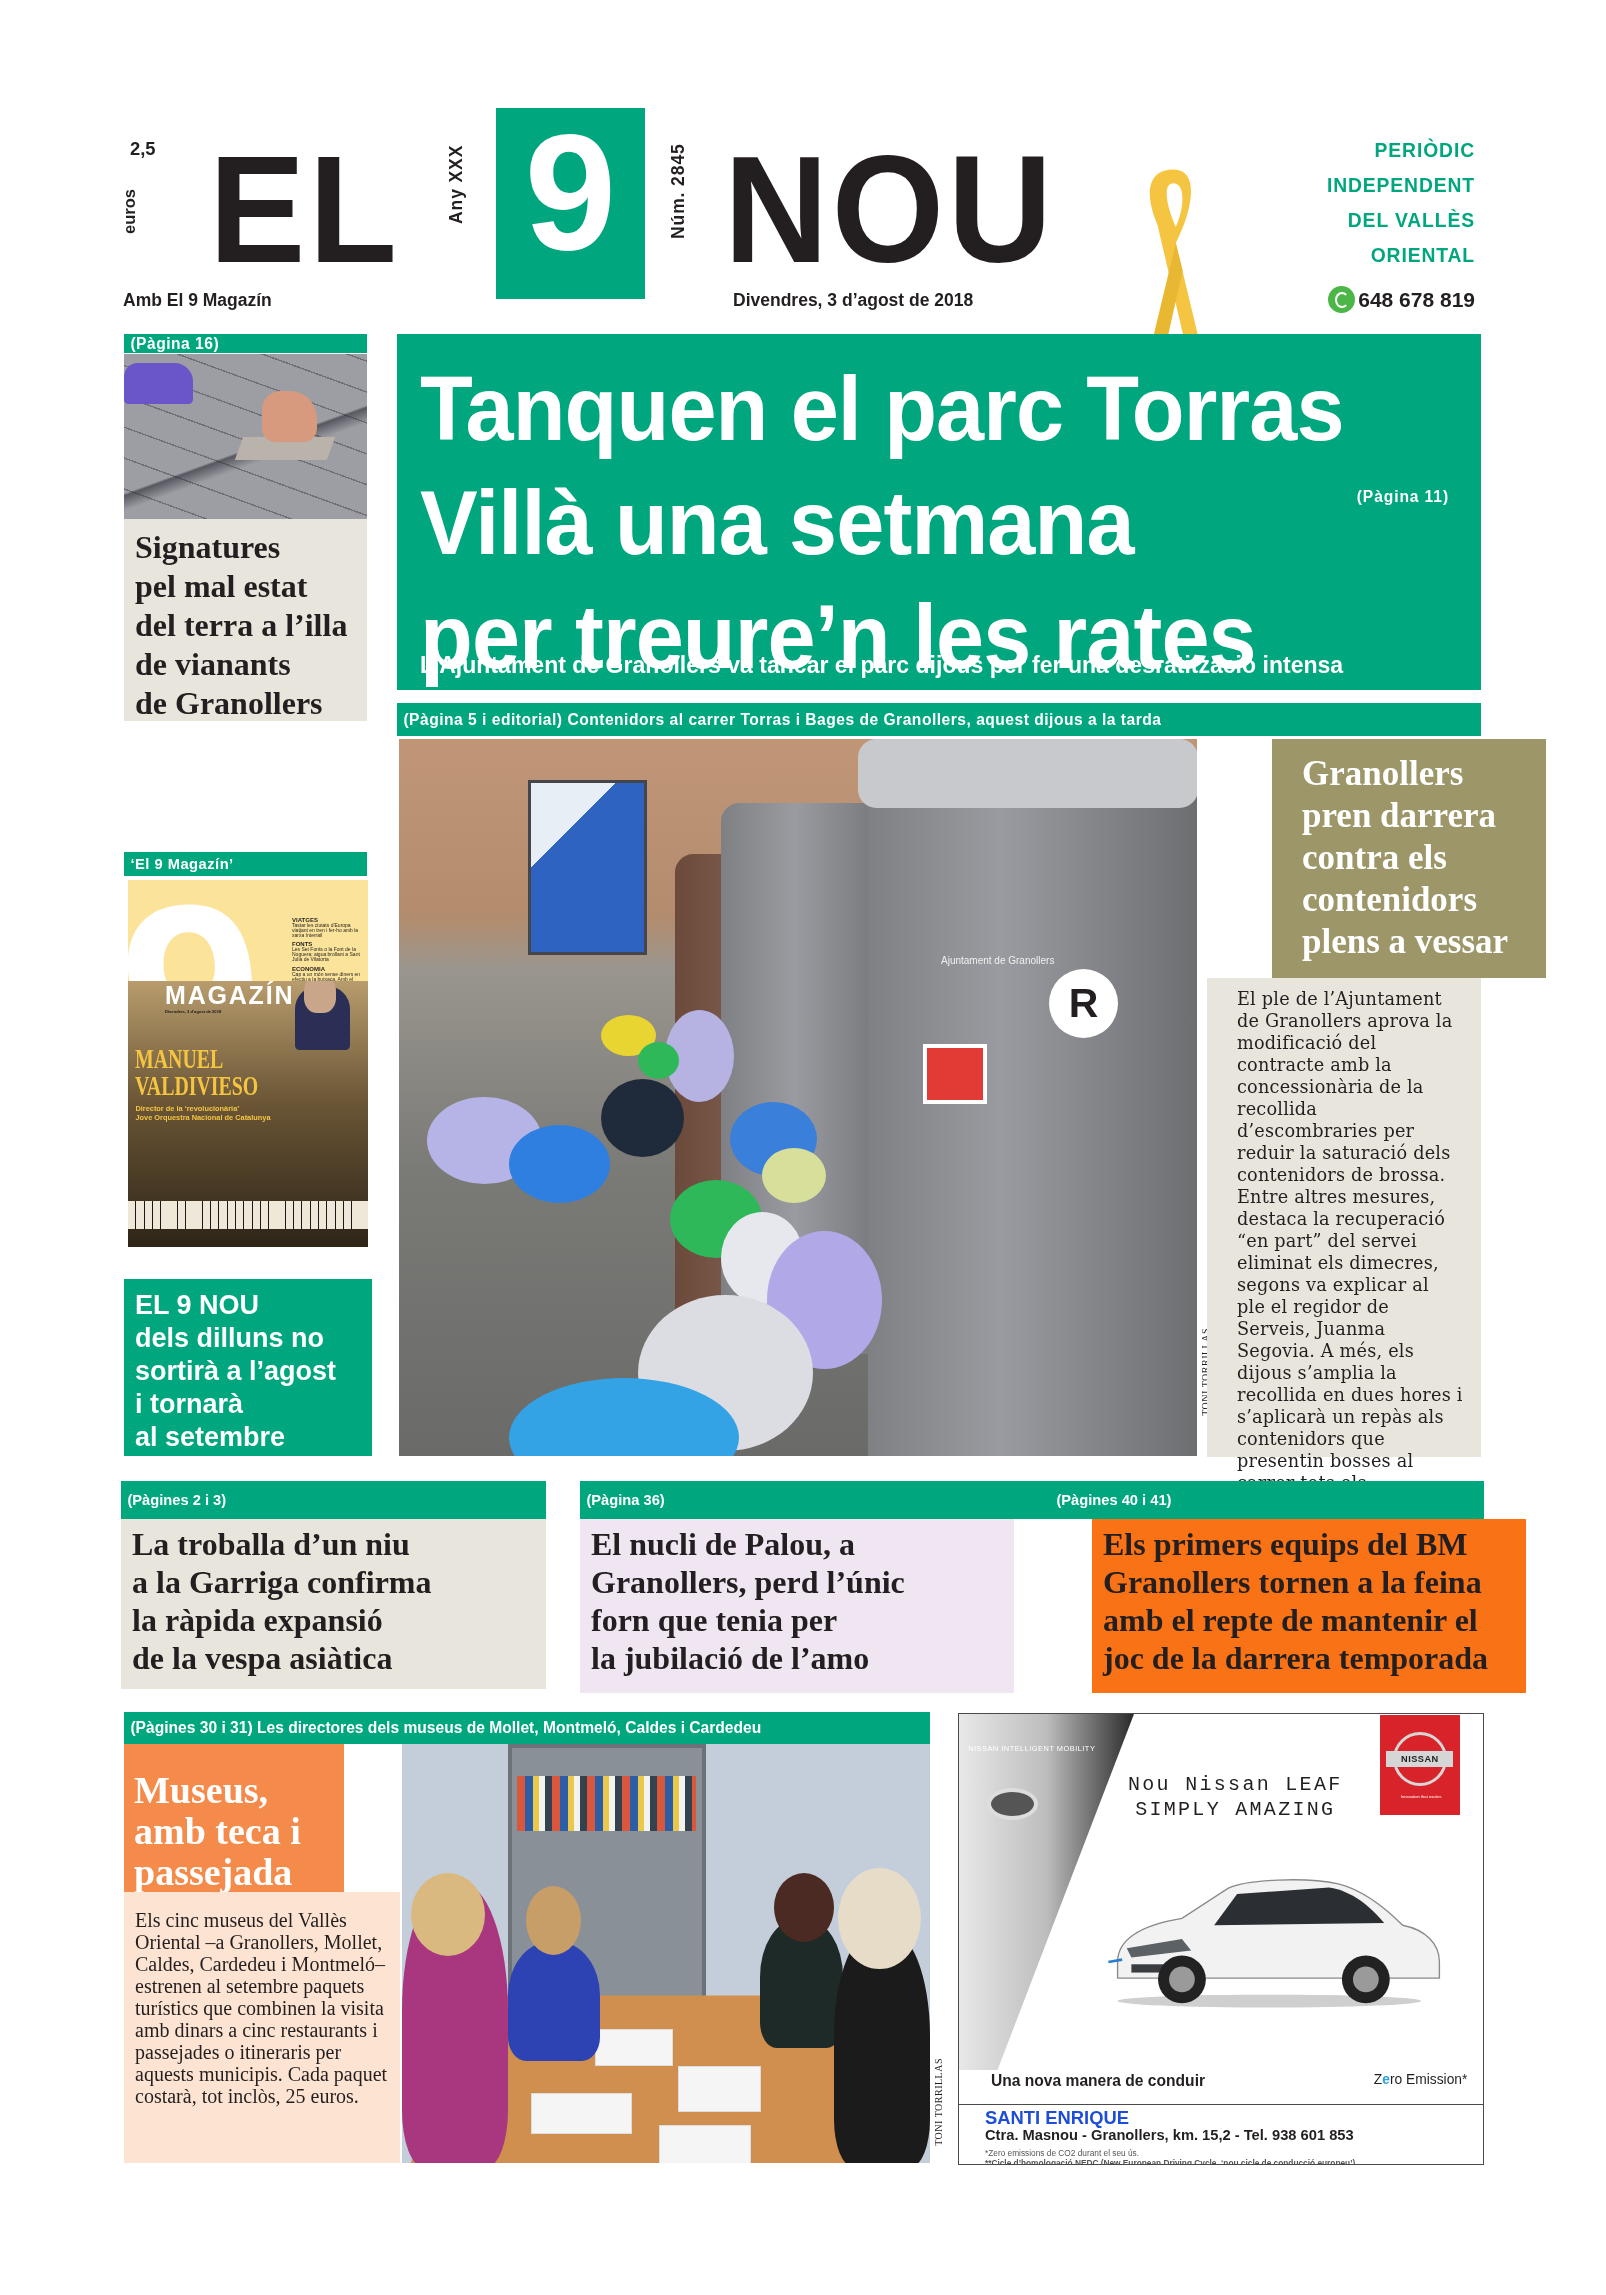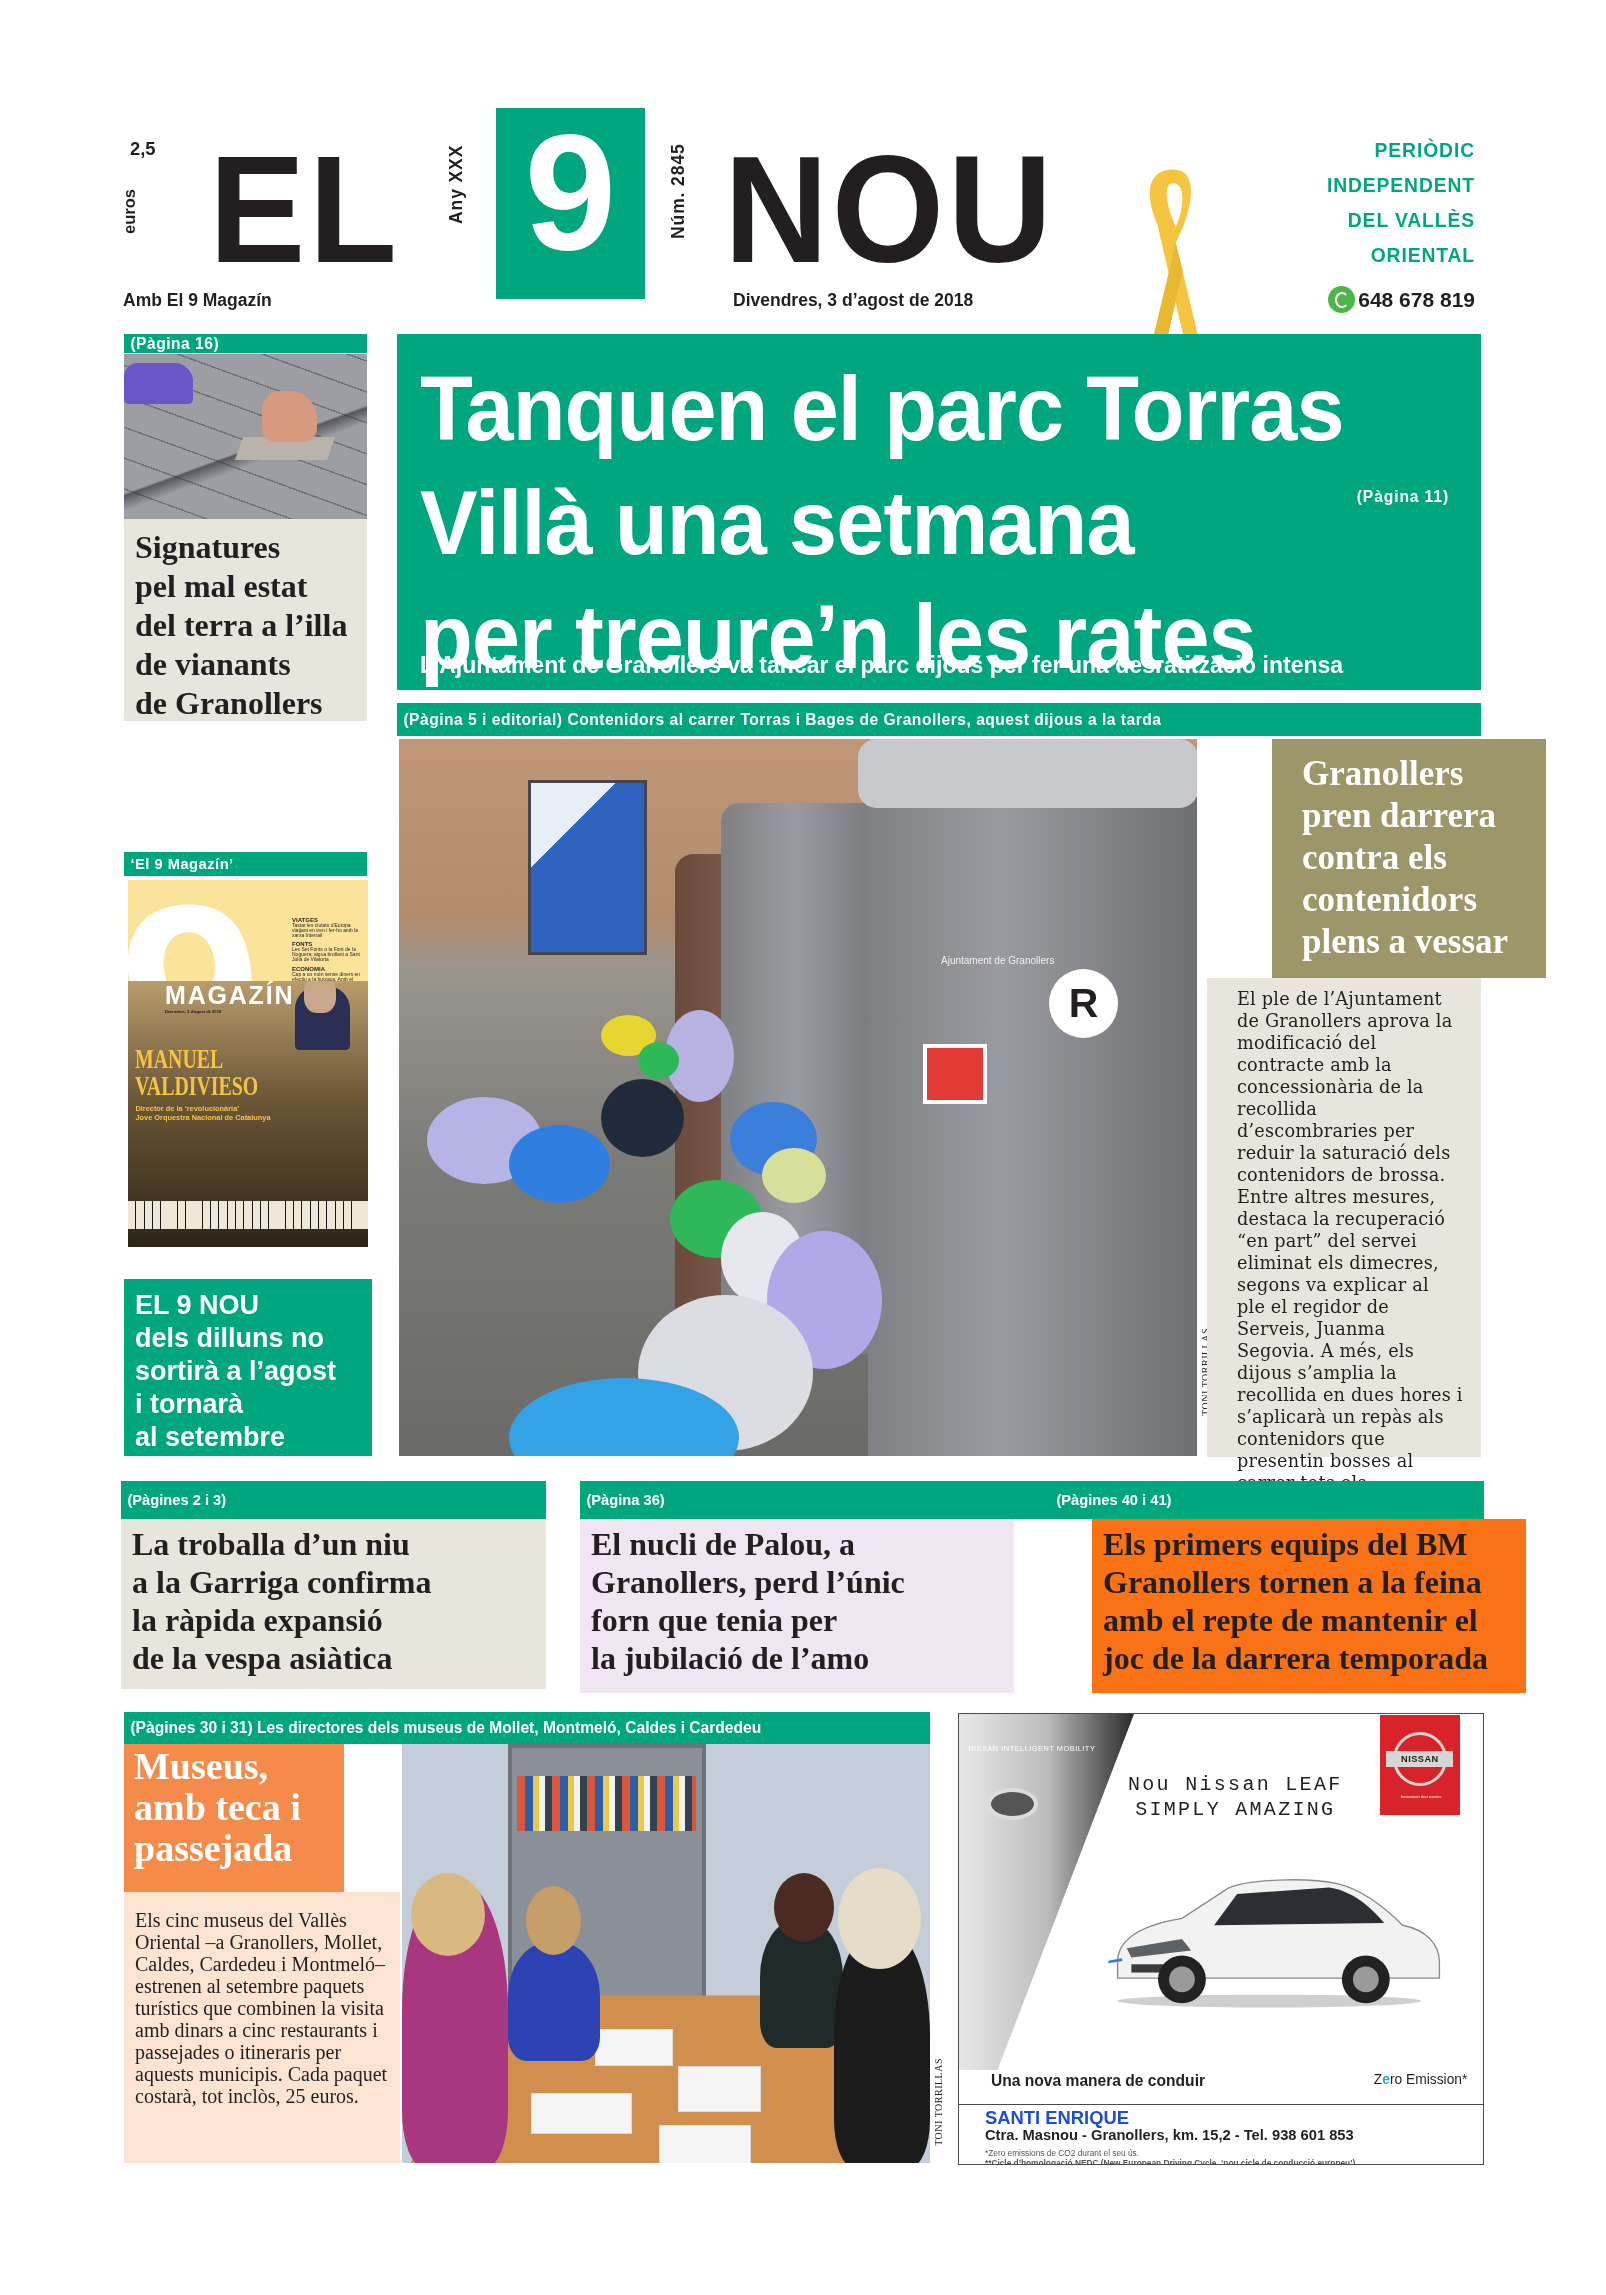--- a/index.html
+++ b/index.html
@@ -92,21 +92,21 @@
   .sec-box h3 { font-family: "Liberation Serif", serif; font-weight: bold; font-size: 32px; line-height: 38px; color: #231f20; }
   #sk1 { left: 121px; top: 1481px; width: 425px; }
   #sb1 { left: 121px; top: 1519px; width: 425px; height: 170px; background: #e8e6dc; }
   #sk2 { left: 580px; top: 1481px; width: 506px; }
   #sb2 { left: 580px; top: 1519px; width: 434px; height: 174px; background: #f0e6f2; }
   #sk3 { left: 1050px; top: 1481px; width: 434px; }
   #sb3 { left: 1050px; top: 1519px; width: 434px; height: 174px; background: #f97316; margin-left: 42px; }
 
   
   #kmus { left: 124px; top: 1712px; width: 806px; height: 32px; background: #00a67e; color: #fff; font-weight: bold; font-size: 15.6px; display: flex; align-items: center; padding-left: 6.4px; }
-  #mus-head { left: 124px; top: 1744px; width: 220px; height: 148px; background: #f58b4b; color: #ffffff; padding: 2px 10px; }
+  #mus-head { left: 124px; top: 1744px; width: 220px; height: 148px; background: #f58b4b; color: #ffffff; padding: 26px 10px; }
   #mus-head h2 { font-family: "Liberation Serif", serif; font-weight: bold; font-size: 38px; line-height: 41px; }
   #mus-body { left: 124px; top: 1892px; width: 276px; height: 271px; background: #fde4d2; padding: 16.5px 11px; }
   #mus-body p { font-family: "Liberation Serif", serif; font-size: 20px; line-height: 22px; color: #231f20; }
   #photo-museum { left: 402px; top: 1744px; width: 528px; height: 419px; overflow: hidden; background: #c4cedb; }
   #photo-museum .shelf { position: absolute; left: 106px; top: 0; width: 198px; height: 257px; background: #8a9097; border: 4.6px solid #6d7278; }
   #photo-museum .books { position: absolute; left: 115px; top: 32px; width: 179px; height: 55px; background: repeating-linear-gradient(90deg, #d9573c 0 8.3px, #2c5ea8 8.3px 15.6px, #e9c84a 15.6px 22px, #f2f2ee 22px 27.6px, #34414f 27.6px 35px); }
   #photo-museum .table { position: absolute; left: 46px; top: 221px; width: 413px; height: 207px; background: #d08f4e; transform: perspective(368px) rotateX(35deg); }
   #photo-museum .p { position: absolute; border-radius: 45% 45% 20% 20%; }
   #photo-museum .paper { position: absolute; background: #f5f5f5; border: 1.4px solid #ddd; }
   #credit-mus { left: 933px; top: 2058px; font-family: "Liberation Serif", serif; font-size: 10px; writing-mode: vertical-rl; transform: rotate(180deg); letter-spacing: 0.5px; }

